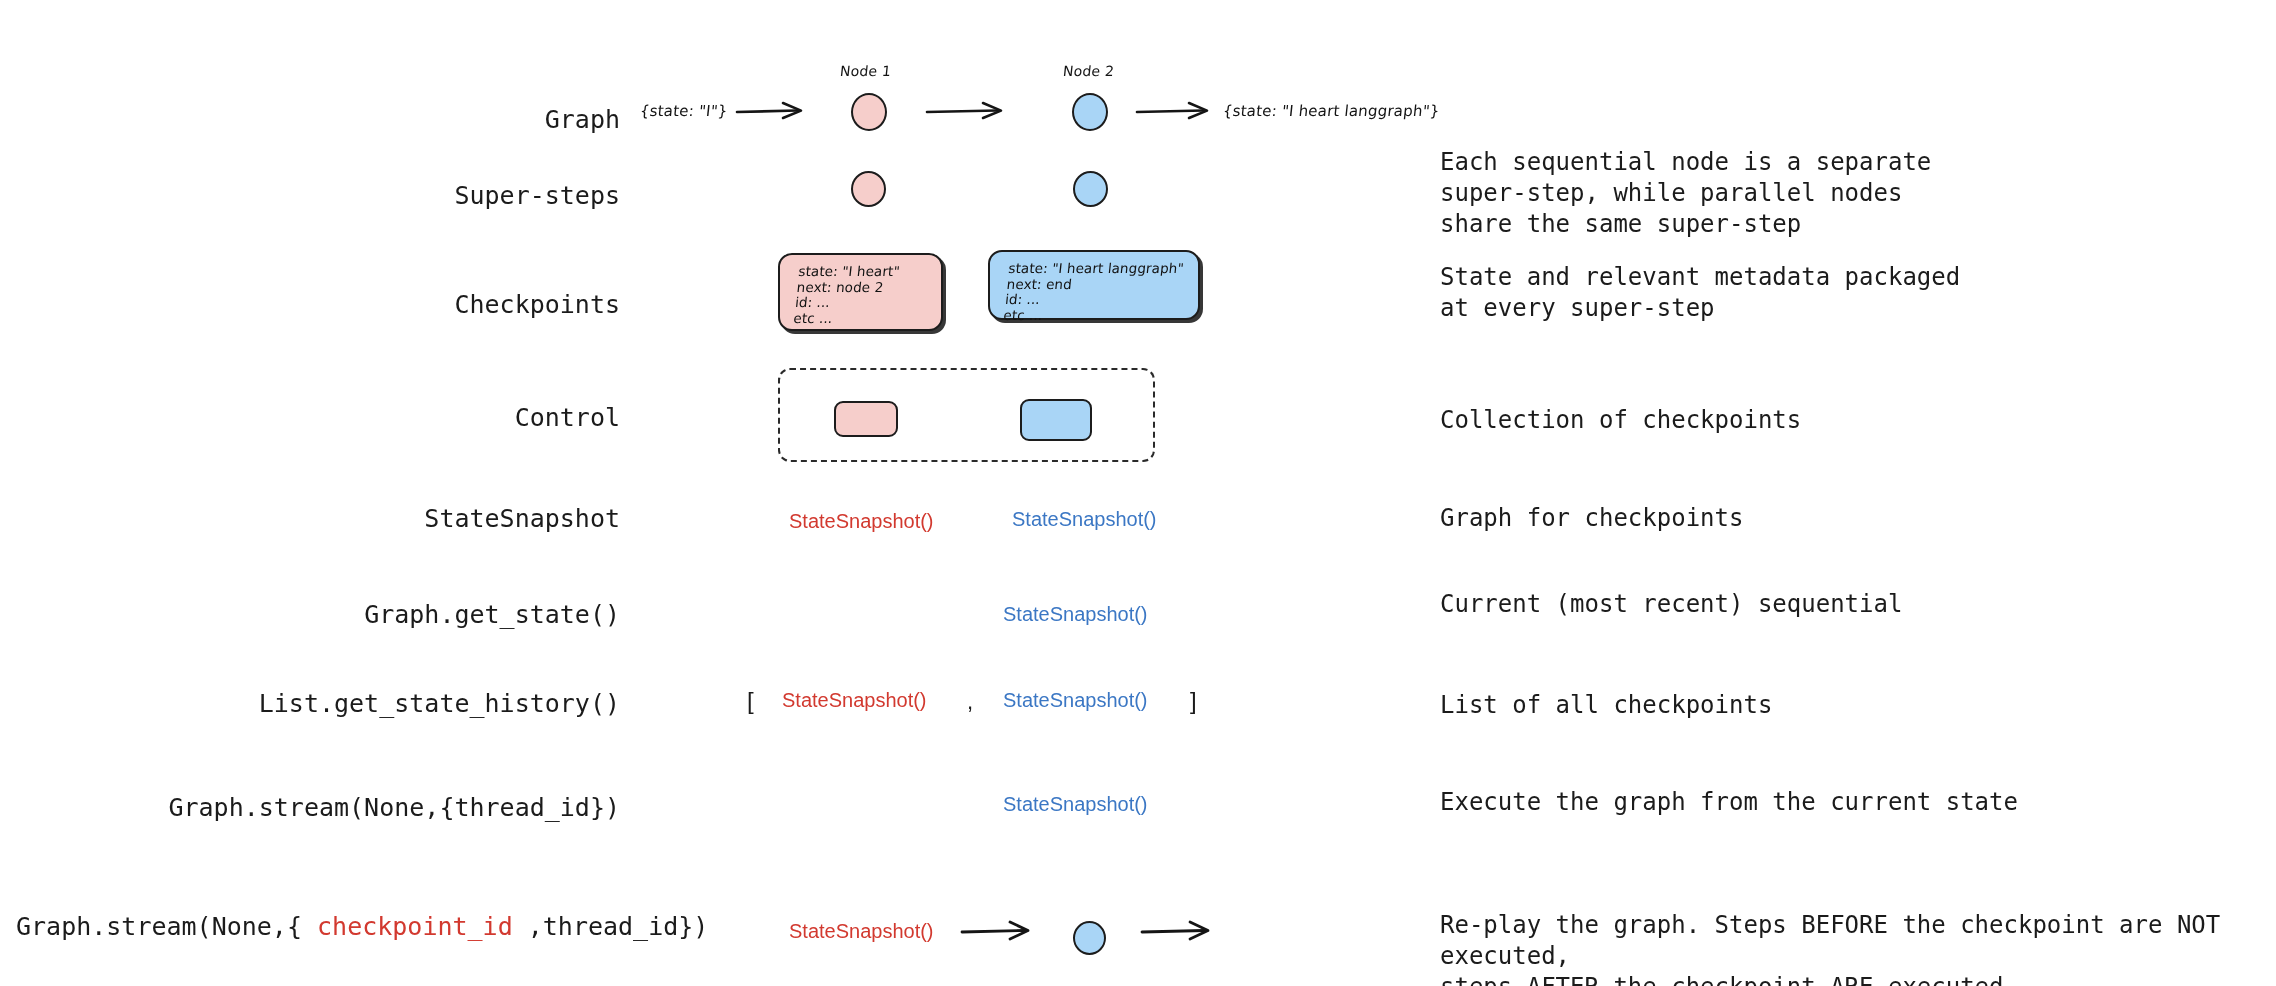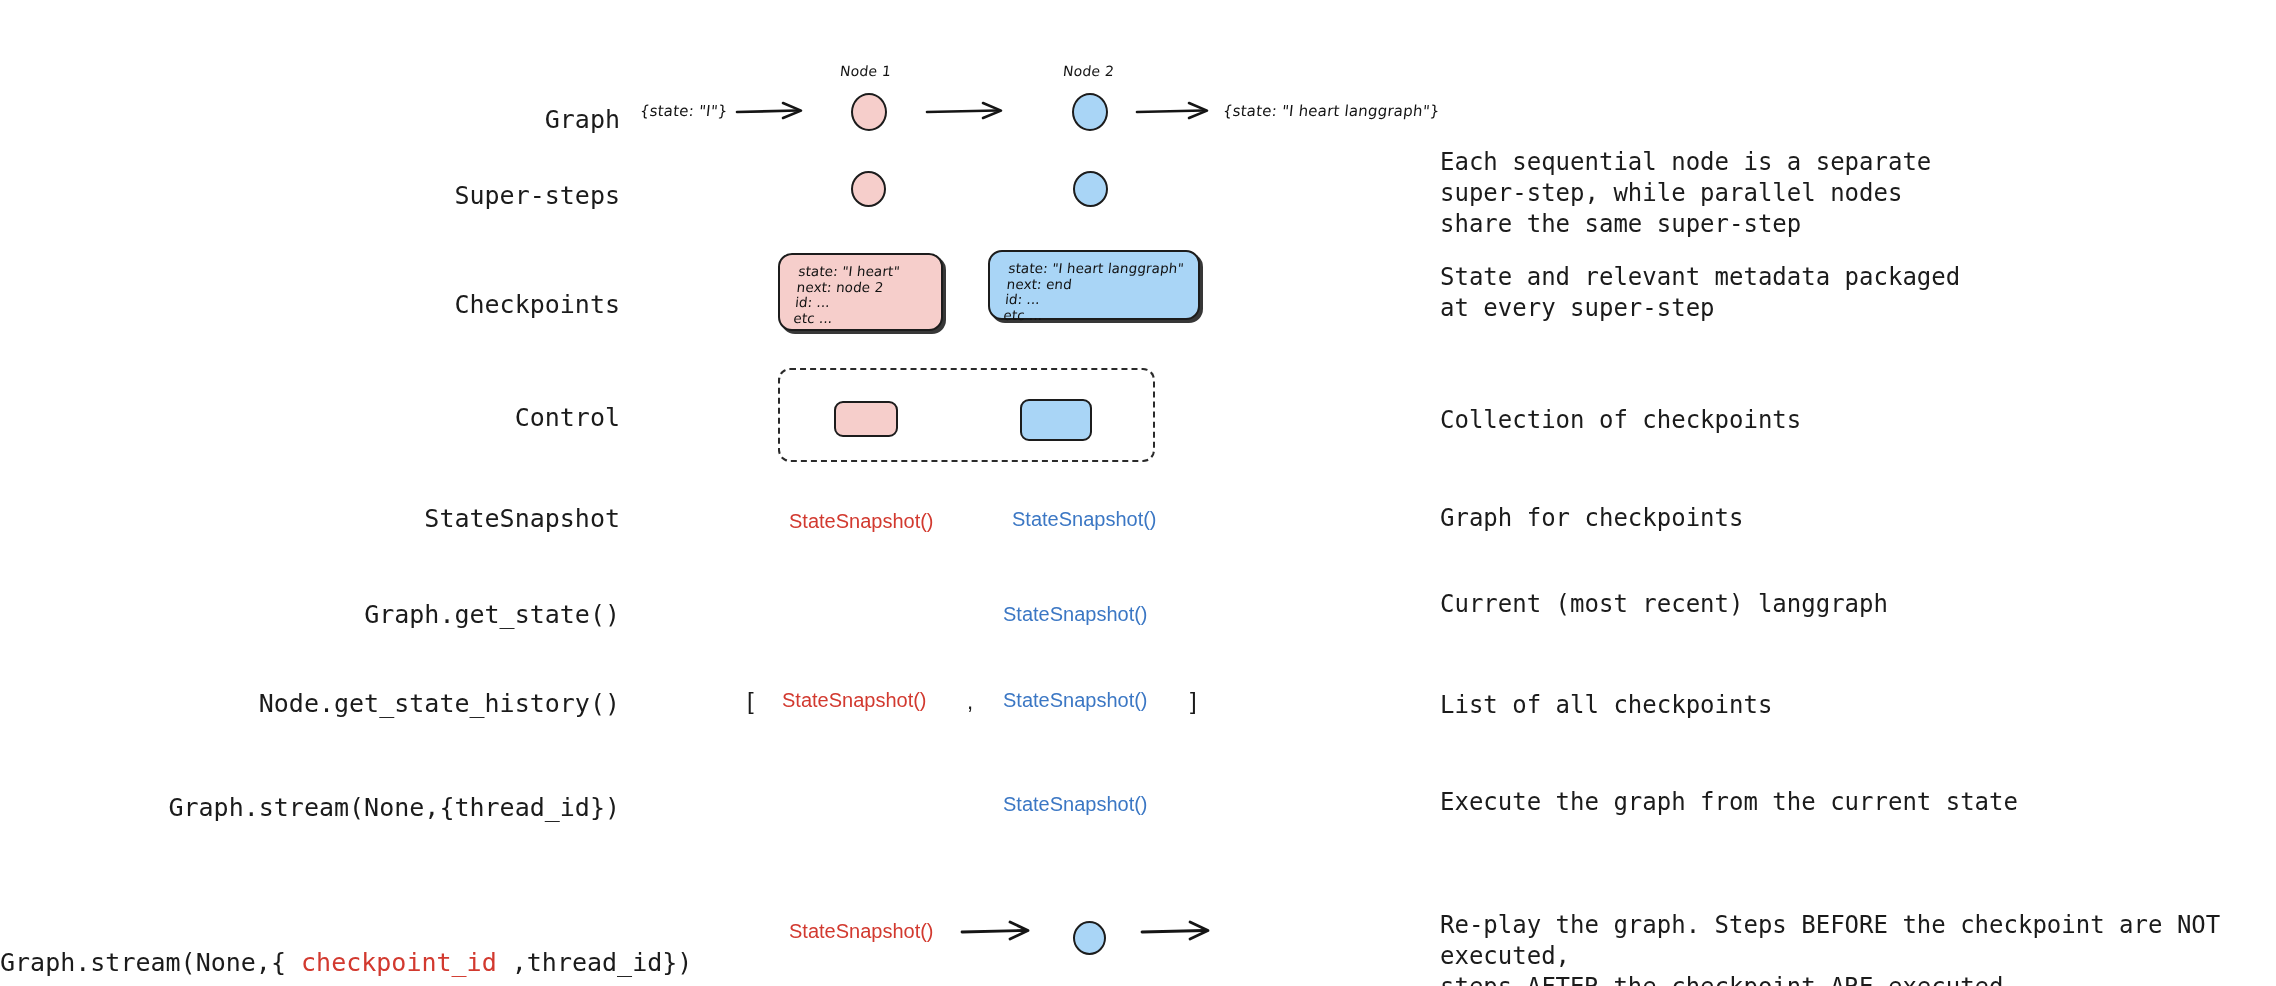--- a/index.html
+++ b/index.html
@@ -199,39 +199,39 @@
 
   <div class="tok red" style="left:789px;top:510px;">StateSnapshot()</div>
   <div class="tok blue" style="left:1012px;top:508px;">StateSnapshot()</div>
 
   <div class="desc-col" style="top:503px;">Graph for checkpoints</div>
 
   <div class="label-col" style="top:600px;">Graph.get_state()</div>
 
   <div class="tok blue" style="left:1003px;top:603px;">StateSnapshot()</div>
 
-  <div class="desc-col" style="top:589px;">Current (most recent) langgraph</div>
-
-  <div class="label-col" style="top:689px;">Node.get_state_history()</div>
+  <div class="desc-col" style="top:589px;">Current (most recent) sequential</div>
+
+  <div class="label-col" style="top:689px;">List.get_state_history()</div>
 
   <div class="tok dark" style="left:747px;top:687px;font-size:24px;">[</div>
   <div class="tok red" style="left:782px;top:689px;">StateSnapshot()</div>
   <div class="tok dark" style="left:967px;top:689px;font-size:22px;">,</div>
   <div class="tok blue" style="left:1003px;top:689px;">StateSnapshot()</div>
   <div class="tok dark" style="left:1190px;top:687px;font-size:24px;">]</div>
 
   <div class="desc-col" style="top:690px;">List of all checkpoints</div>
 
   <div class="label-col" style="top:793px;text-align:right;">Graph.stream(None,{thread_id})</div>
 
   <div class="tok blue" style="left:1003px;top:793px;">StateSnapshot()</div>
 
   <div class="desc-col" style="top:787px;">Execute the graph from the current state</div>
 
-  <div class="label-col" style="top:948px;">
+  <div class="label-col" style="top:912px;padding-left:16px;">
     <span>Graph.stream(None,{ </span><span class="inline-red">checkpoint_id</span><span> ,thread_id})</span>
   </div>
 
   <div class="tok red" style="left:789px;top:920px;">StateSnapshot()</div>
 
   <svg class="arrow" style="left:960px;top:918px;" width="86" height="26" viewBox="0 0 86 26">
     <path d="M2,14 L64,12.5" stroke="#151515" stroke-width="2.8" fill="none" stroke-linecap="round"></path>
     <path d="M50,4 L68,12.6 L50,21" stroke="#151515" stroke-width="2.8" fill="none" stroke-linecap="round" stroke-linejoin="round"></path>
   </svg>
 

